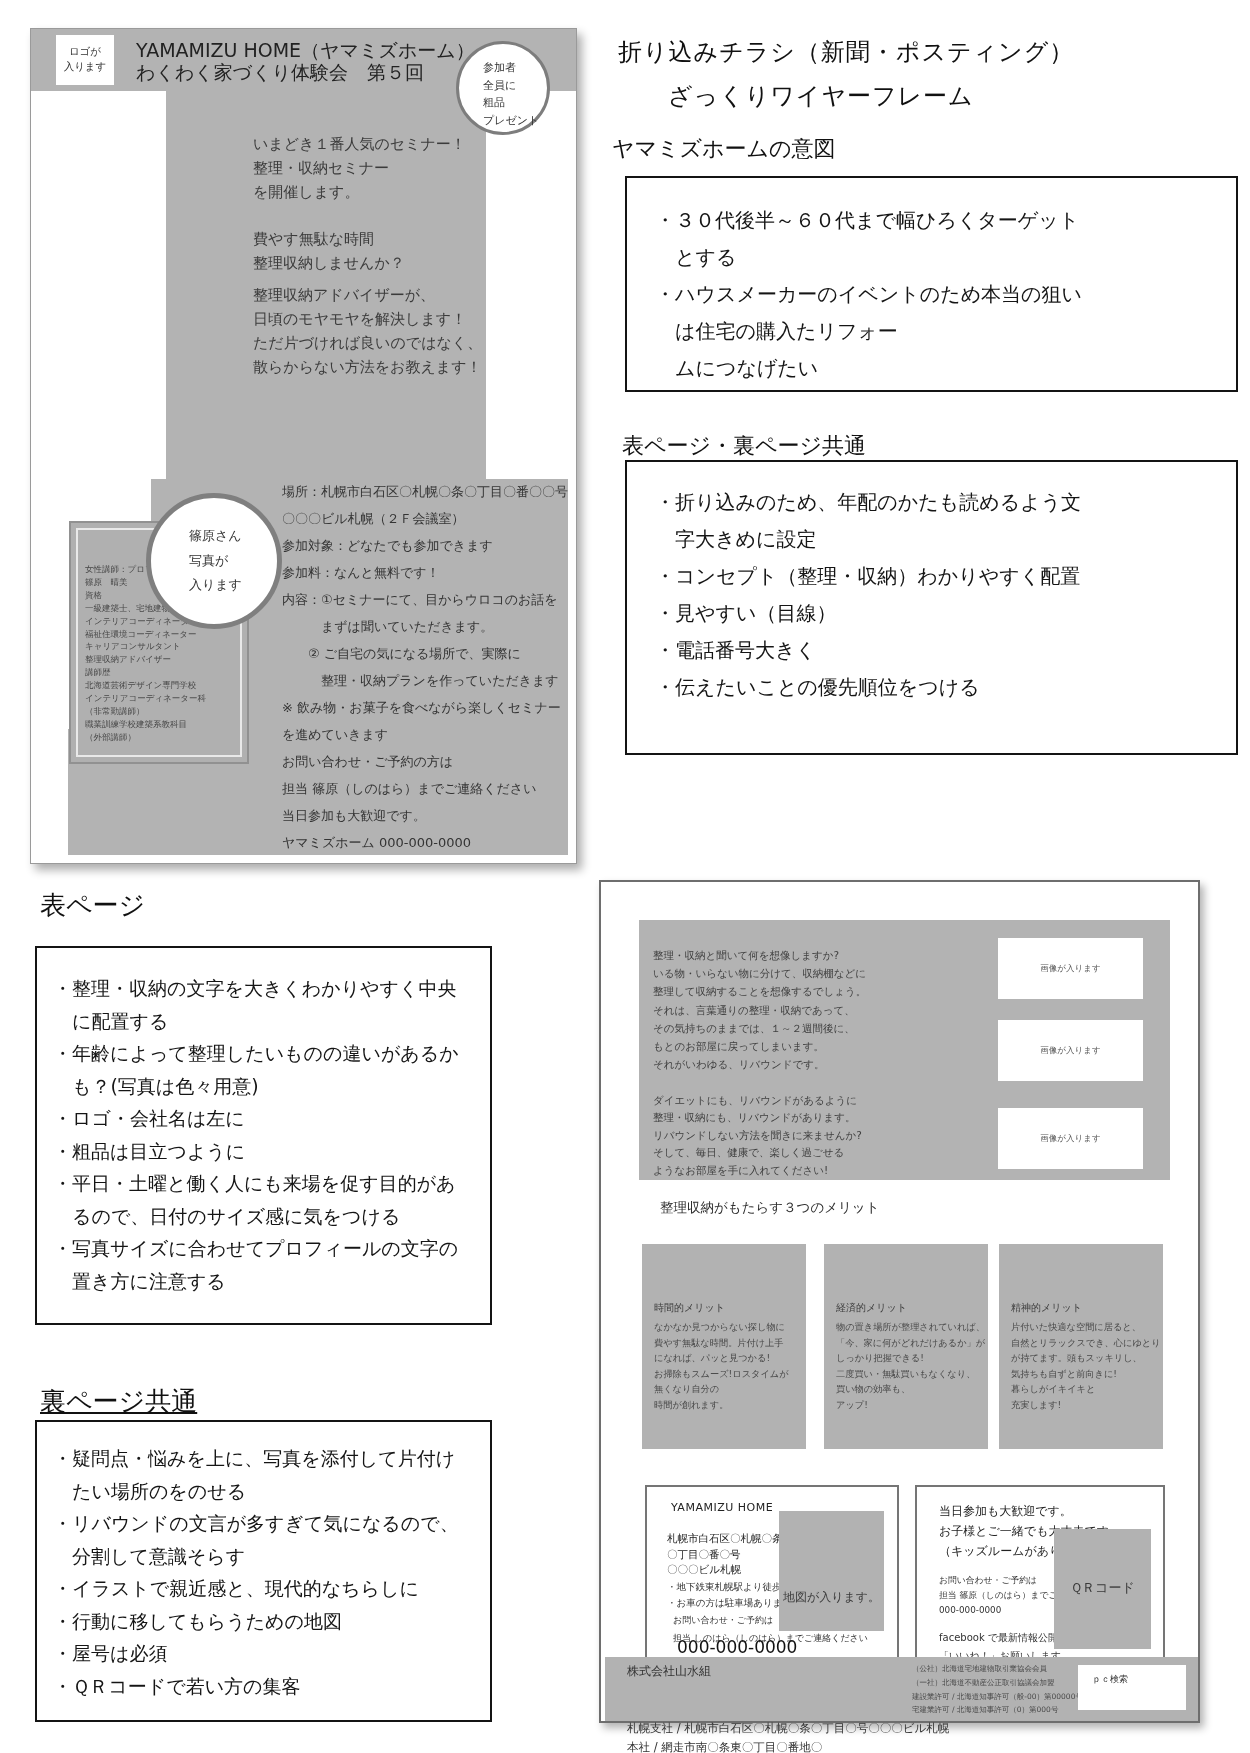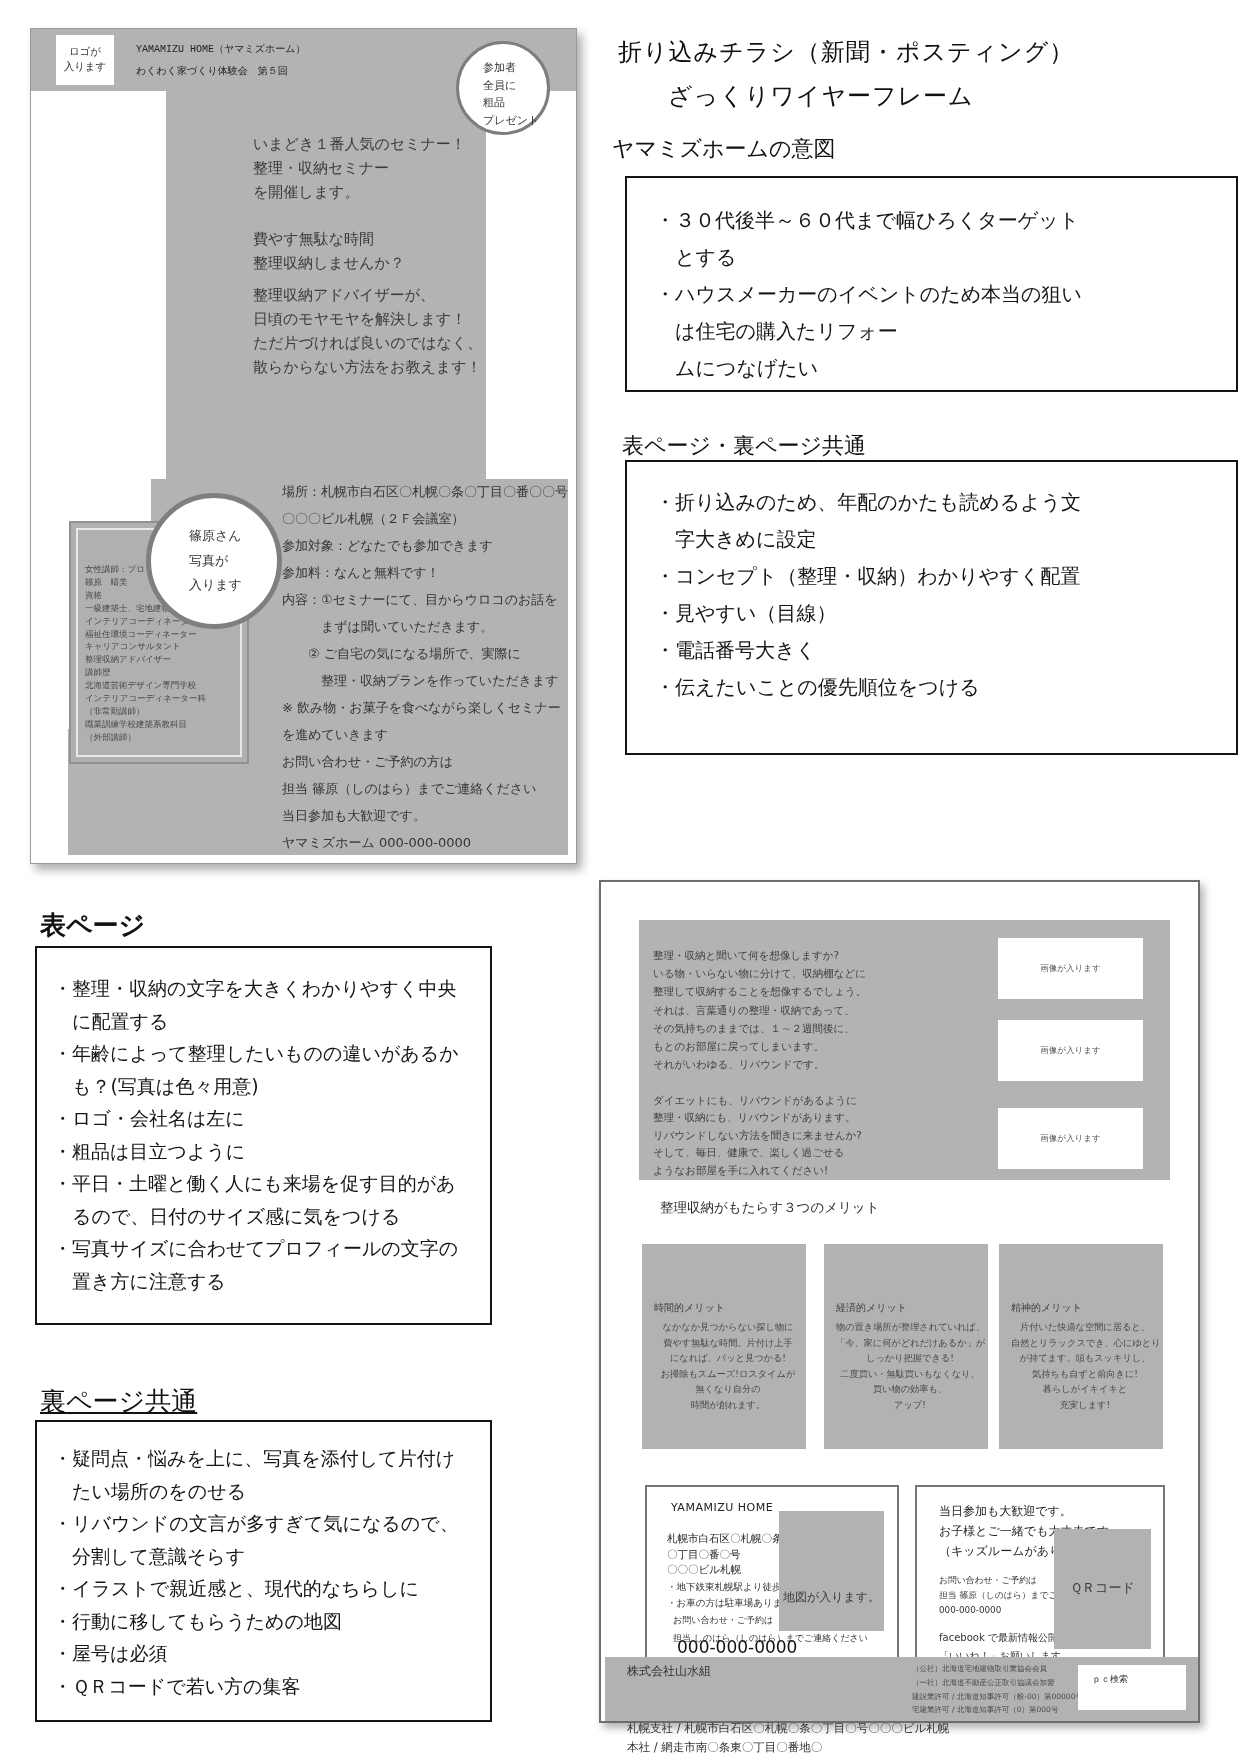--- a/index.html
+++ b/index.html
@@ -7,21 +7,21 @@
           font-family:"DejaVu Sans","Liberation Sans",sans-serif;color:#222;}
   .abs{position:absolute;}
   .wire{position:absolute;background:#b3b3b3;}
   .page{position:absolute;background:#fff;}
   .ln{white-space:pre;}
   
   #front-page{left:30px;top:28px;width:545px;height:834px;border:1px solid #9a9a9a;
               box-shadow:5px 6px 9px rgba(0,0,0,.32);}
   .logo-box{position:absolute;left:25px;top:6px;width:58px;height:50px;background:#fff;
             font-size:10.5px;line-height:15px;text-align:center;padding-top:9px;box-sizing:border-box;color:#333;}
-  .fp-header-text{position:absolute;left:105px;top:10px;font-size:10px;line-height:22px;color:#222;font-family:Liberation Mono, monospace;}
+  .fp-header-text{position:absolute;left:105px;top:10px;font-size:19px;line-height:22px;color:#222;}
   .badge-circle{position:absolute;left:425px;top:12px;width:94px;height:94px;border-radius:50%;
                 background:#fff;border:3px solid #7d7d7d;box-sizing:border-box;
                 font-size:11px;line-height:17.5px;color:#333;padding:15px 0 0 24px;}
   .hero{position:absolute;left:222px;font-size:15px;line-height:24px;color:#3b3b3b;}
   .profile-box{position:absolute;left:38px;top:492px;width:180px;height:243px;background:#b0b0b0;
                border:2px solid #919191;box-sizing:border-box;}
   .profile-inner{position:absolute;left:5px;top:5px;right:5px;bottom:5px;border:2px solid #e9e9e9;}
   .profile-text{position:absolute;left:14px;top:40px;font-size:8.5px;line-height:12.9px;color:#474747;}
   .photo-circle{position:absolute;left:115px;top:464px;width:136px;height:136px;border-radius:50%;
                 background:#fff;border:5px solid #7f7f7f;box-sizing:border-box;
@@ -36,21 +36,21 @@
   .note-lines-md{padding:24px 0 0 16px;font-size:19px;line-height:32.5px;color:#151515;}
   
   #back-page{left:599px;top:880px;width:601px;height:843px;border:2px solid #6e6e6e;box-sizing:border-box;
              box-shadow:4px 5px 8px rgba(0,0,0,.3);}
   .bp-para{position:absolute;font-size:10.5px;color:#3f3f3f;}
   .img-box{position:absolute;left:359px;width:145px;height:61px;background:#fff;text-align:center;
            font-size:8.5px;color:#555;}
   .img-box .ph{line-height:61px;}
   .merit-box{position:absolute;top:362px;width:164px;height:205px;background:#b2b2b2;}
   .merit-title{position:absolute;left:12px;top:57px;font-size:10px;color:#3e3e3e;}
-  .merit-lines{position:absolute;left:12px;top:75px;width:148px;font-size:9.2px;line-height:15.6px;color:#484848;text-align:center;}
+  .merit-lines{position:absolute;left:12px;top:75px;width:148px;font-size:9.2px;line-height:15.6px;color:#484848;}
   .contact-box{position:absolute;top:603px;height:177px;background:#fff;border:2px solid #757575;box-sizing:border-box;}
   .band{position:absolute;left:4px;top:775px;width:593px;height:64px;background:#b2b2b2;}
   .gray-ph{position:absolute;background:#b2b2b2;text-align:center;color:#3a3a3a;}
 </style>
 </head>
 <body>
 
 <div id="canvas">
 
   <div id="front-page" class="page">
@@ -155,21 +155,21 @@
     <div class="note-lines-lg" style="padding-top:22px;">
         <div class="ln">・折り込みのため、年配のかたも読めるよう文</div>
         <div class="ln">　字大きめに設定</div>
         <div class="ln">・コンセプト（整理・収納）わかりやすく配置</div>
         <div class="ln">・見やすい（目線）</div>
         <div class="ln">・電話番号大きく</div>
         <div class="ln">・伝えたいことの優先順位をつける</div>
       </div>
   </div>
 
-  <div class="h-side" style="left:40px;top:908px;font-weight:bold;">表ページ</div>
+  <div class="h-side" style="left:40px;top:888px;">表ページ</div>
   <div class="note-box" style="left:35px;top:946px;width:457px;height:379px;">
     <div class="note-lines-md">
         <div class="ln">・整理・収納の文字を大きくわかりやすく中央</div>
         <div class="ln">　に配置する</div>
         <div class="ln">・年齢によって整理したいものの違いがあるか</div>
         <div class="ln">　も？(写真は色々用意)</div>
         <div class="ln">・ロゴ・会社名は左に</div>
         <div class="ln">・粗品は目立つように</div>
         <div class="ln">・平日・土曜と働く人にも来場を促す目的があ</div>
         <div class="ln">　るので、日付のサイズ感に気をつける</div>

